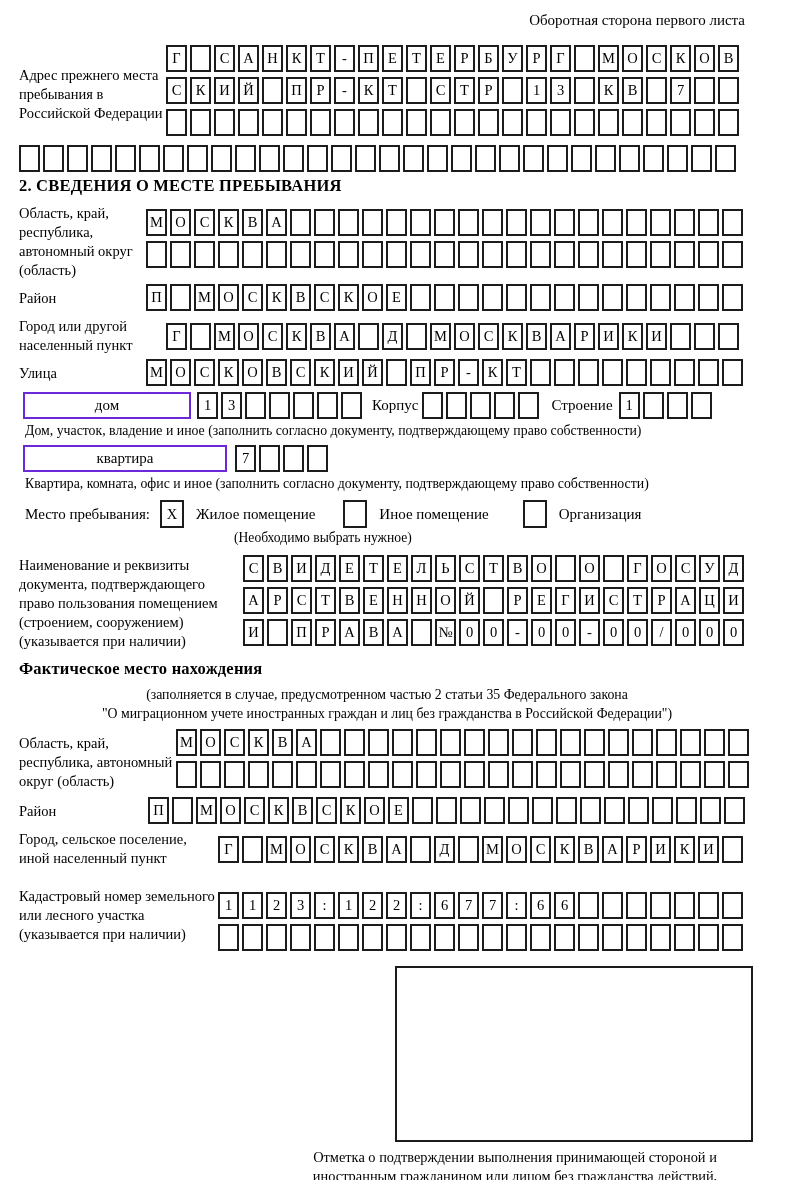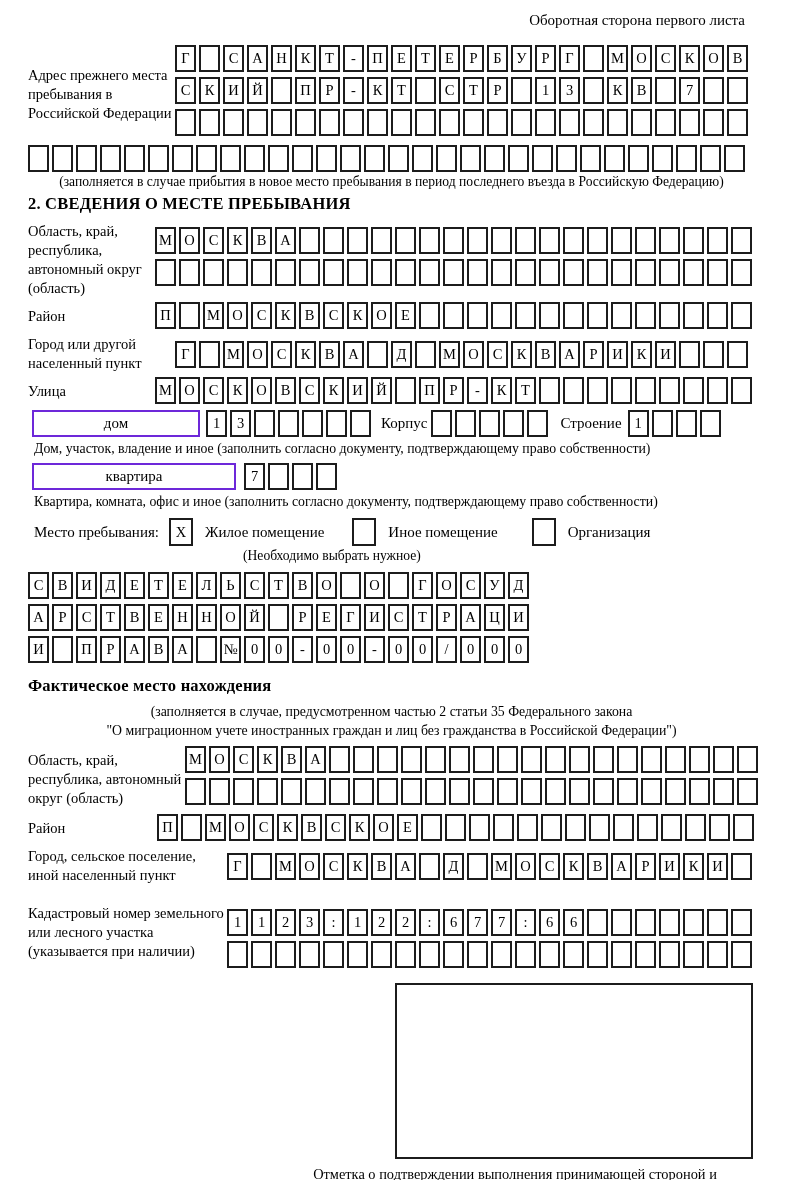--- a/index.html
+++ b/index.html
@@ -1,20 +1,20 @@
 <!DOCTYPE html>
 <html><head>
 <meta charset="utf-8">
 <style>
   html,body{margin:0;padding:0;background:#fff;}
   .page{
     position:relative;
     width:800px;height:1180px;
     box-sizing:border-box;
-    padding:12px 45px 0 28px;
+    padding:12px 45px 0 19px;
     font-family:"Liberation Serif","DejaVu Serif",serif;
     color:#000;
     overflow:hidden;
   }
   .hdr-note{text-align:right;font-size:15px;padding-right:10px;margin-bottom:16px;}
   .frow{display:flex;align-items:center;margin-bottom:4px;}
   .flabel{flex:0 0 auto;font-size:14.5px;line-height:19px;padding-top:2px;}
   .rows .boxes{margin-bottom:5px;}
   .boxes{display:flex;gap:3px;}
   .cbox{
@@ -156,21 +156,20 @@
       <span class="cbox"></span>
       <span class="cbox"></span>
       <span class="cbox"></span>
       <span class="cbox"></span>
       <span class="cbox"></span>
       <span class="cbox"></span>
       <span class="cbox"></span>
       <span class="cbox"></span>
       <span class="cbox"></span>
     </div>
-  <div class="note">(заполняется в случае прибытия в новое место пребывания в период последнего въезда в Российскую Федерацию)</div>
 
   <div class="h2">2. СВЕДЕНИЯ О МЕСТЕ ПРЕБЫВАНИЯ</div>
 
   <div class="frow">
     <div class="flabel" style="width:127px">Область, край, республика, автономный округ (область)</div>
     <div class="rows">
       <div class="boxes">
           <span class="cbox">М</span>
           <span class="cbox">О</span>
           <span class="cbox">С</span>
@@ -364,20 +363,21 @@
     <span class="cbox">X</span>
     <span>Жилое помещение</span>
     <span class="cbox" style="margin-left:28px"></span>
     <span>Иное помещение</span>
     <span class="cbox" style="margin-left:34px"></span>
     <span>Организация</span>
   </div>
   <div class="choose-note">(Необходимо выбрать нужное)</div>
 
   <div class="frow">
+    <div class="flabel" style="width:224px">Наименование и реквизиты документа, подтверждающего право пользования помещением (строением, сооружением) (указывается при наличии)</div>
     <div class="rows">
       <div class="boxes">
           <span class="cbox">С</span>
           <span class="cbox">В</span>
           <span class="cbox">И</span>
           <span class="cbox">Д</span>
           <span class="cbox">Е</span>
           <span class="cbox">Т</span>
           <span class="cbox">Е</span>
           <span class="cbox">Л</span>

